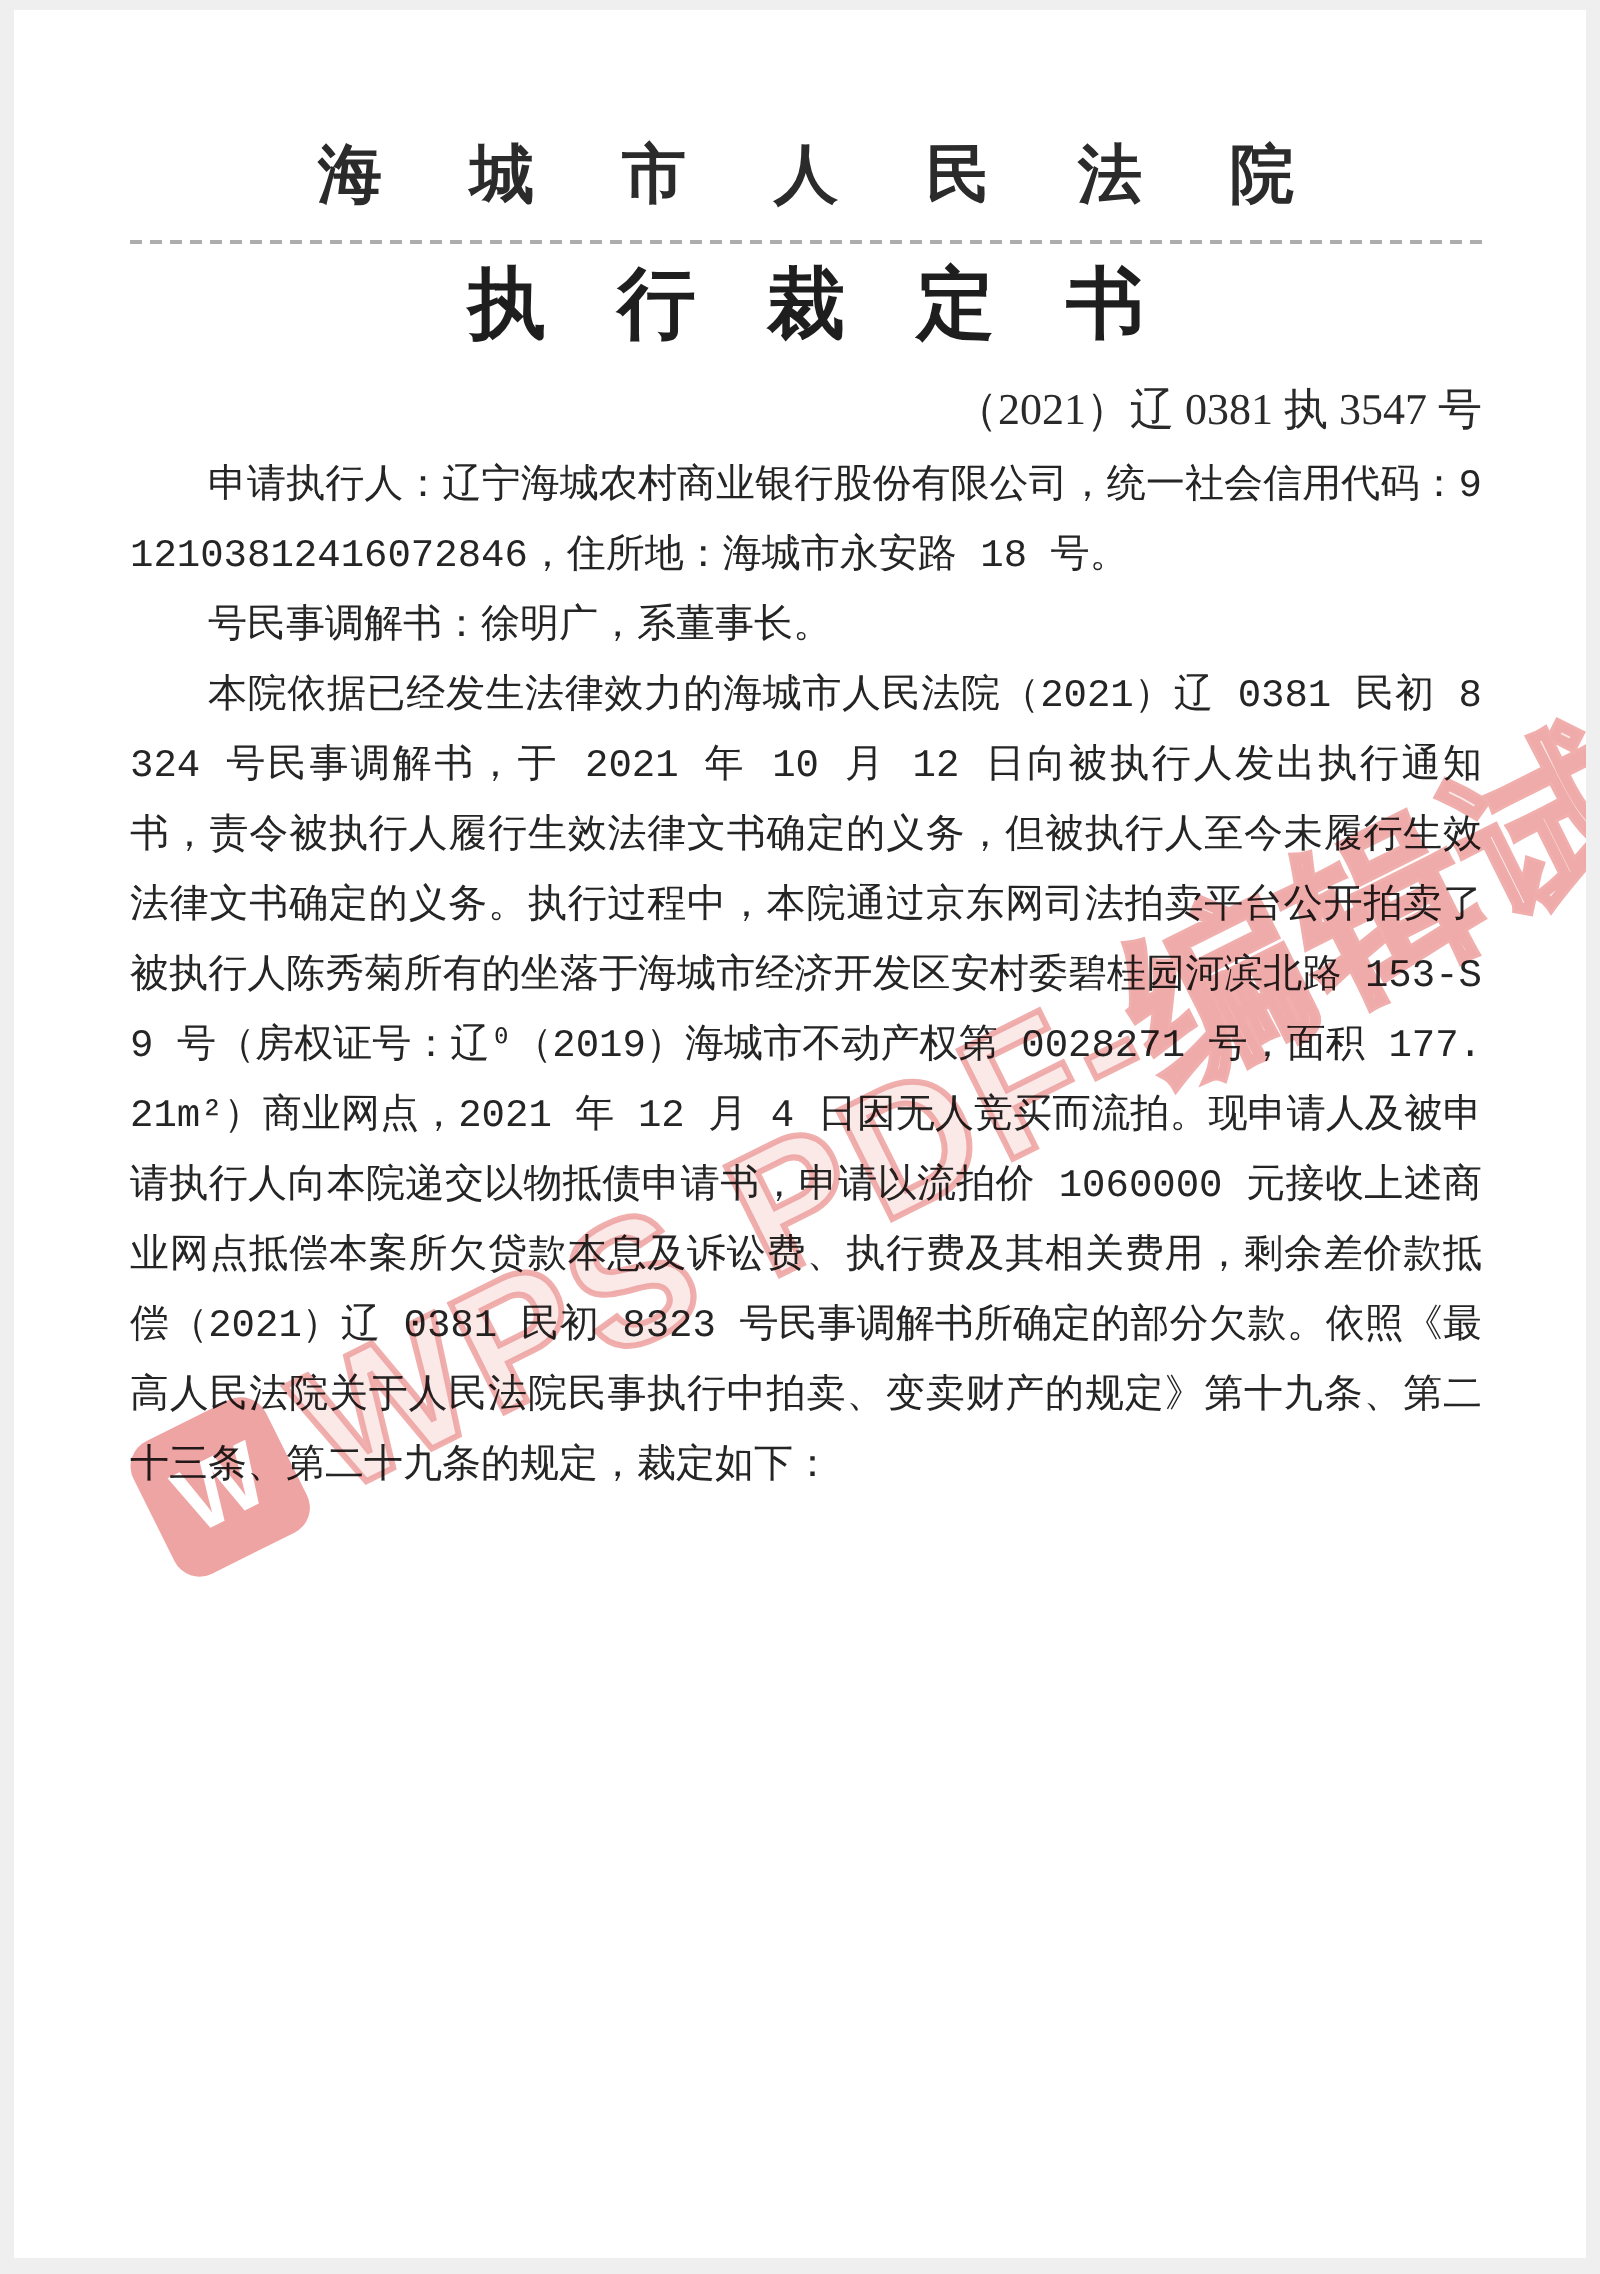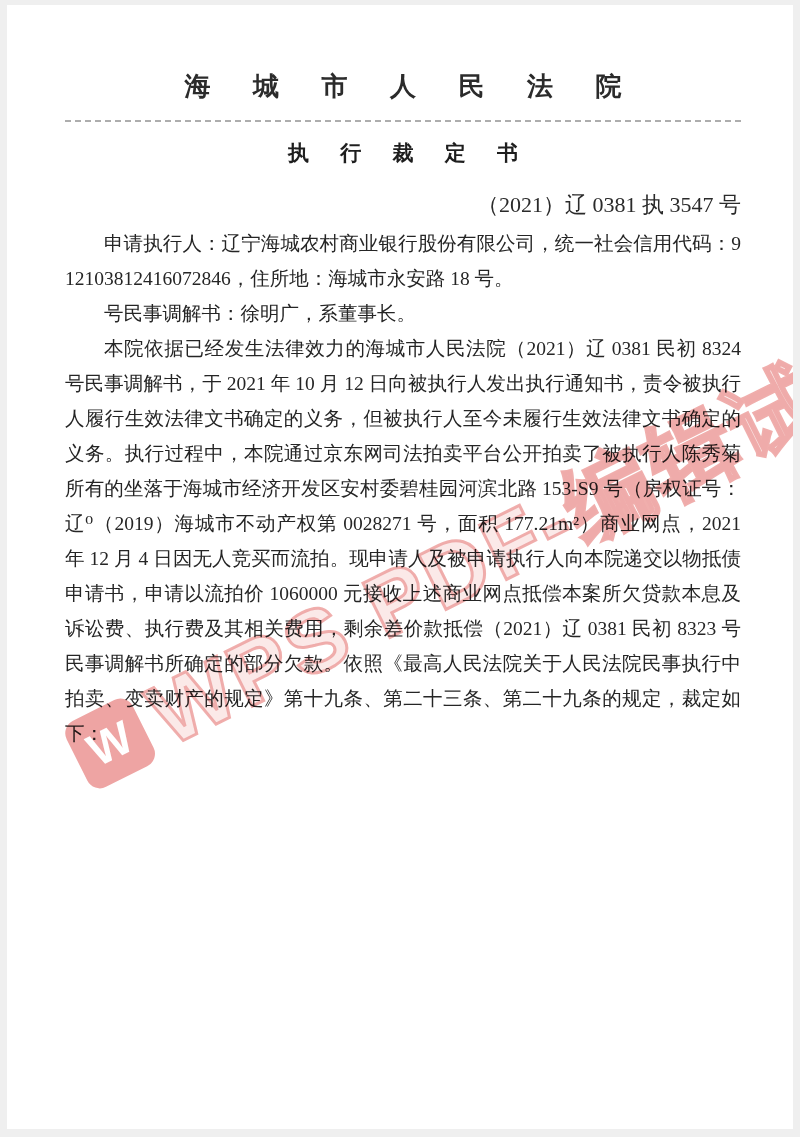--- a/index.html
+++ b/index.html
@@ -24,52 +24,53 @@
     overflow: hidden;
   }
   .content {
     position: relative;
     padding: 0 52px 0 58px;
     color: #262626;
   }
   .court-name {
     margin: 60px 0 0 0;
     text-align: center;
-    font-size: 26px;
+    font-size: 32px;
     line-height: 44px;
     font-weight: 600;
     letter-spacing: 18px;
     text-indent: 18px; 
     color: #2b2b2b;
   }
   .rule-dashed {
     margin-top: 11px;
     border: 0;
     border-top: 2px dashed #adadad;
     height: 0;
   }
   .doc-title {
     margin: 6px 0 0 0;
     text-align: center;
-    font-size: 21px;
+    font-size: 39px;
     line-height: 46px;
     font-weight: 700;
     letter-spacing: 13px;
     text-indent: 13px;
     color: #1e1e1e;
   }
   .case-number {
     margin-top: 16px;
     text-align: right;
     font-size: 22px;
     line-height: 26px;
     color: #2a2a2a;
   }
   .body-text {
     margin-top: 8px;
+    font-family: Liberation Mono, monospace;
   }
   .body-text p {
     margin: 0;
     font-size: 19.5px;
     line-height: 35px;
     text-align: justify;
     text-justify: inter-ideograph;
     text-indent: 39px;
     word-break: break-all;
     color: #252525;

